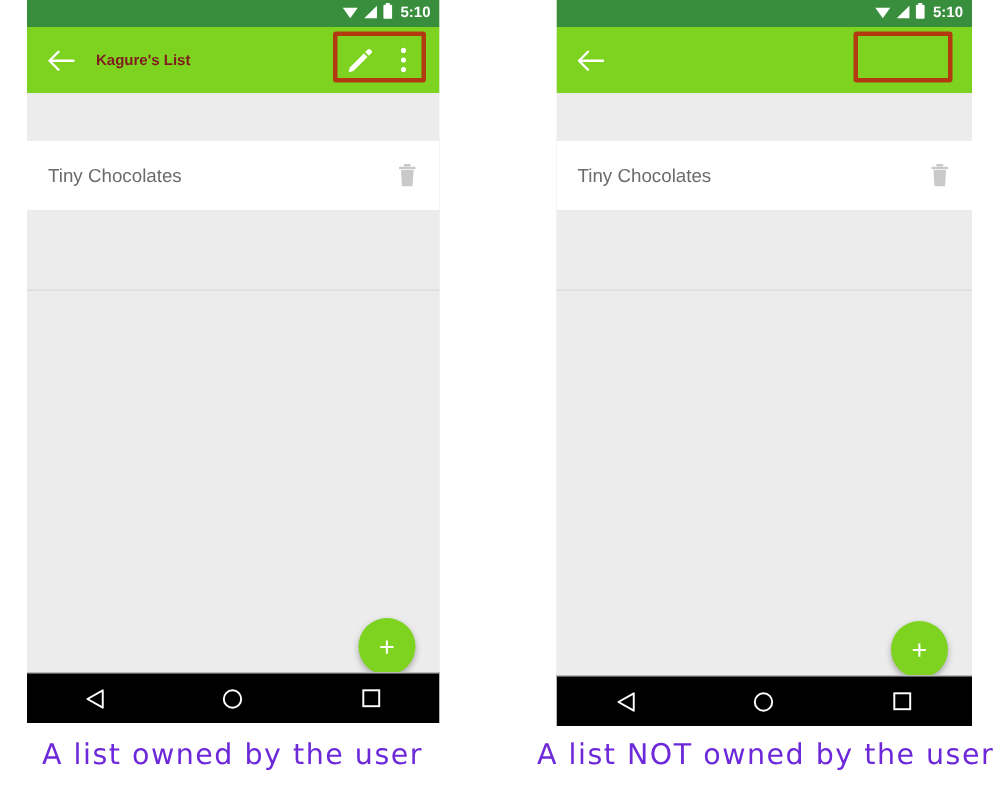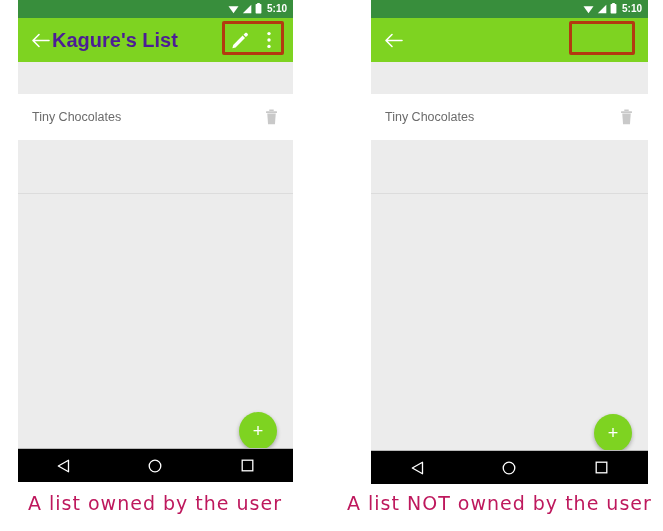--- a/index.html
+++ b/index.html
@@ -56,24 +56,24 @@
     padding: 0 10px 0 12px;
   }
   #phone-left .app-bar { background: #7ed321; }
   #phone-right .app-bar { background: #7ed321; }
   .back-arrow {
     width: 20px; height: 20px;
     flex: 0 0 auto;
     display: flex; align-items: center; justify-content: center;
   }
   .app-title {
-    color: #4c1d95;
-    font-size: 20px;
+    color: #7f1d1d;
+    font-size: 10px;
     font-weight: bold;
-    margin-left: 2px;
+    margin-left: 14px;
     white-space: nowrap;
     flex: 1 1 auto;
   }
   .appbar-actions {
     display: flex;
     align-items: center;
     gap: 10px;
     flex: 0 0 auto;
     padding: 0 4px;
   }
@@ -152,28 +152,28 @@
     border-top: 1px solid #b9b9b9;
   }
   .nav-btn {
     width: 34px; height: 34px;
     display: flex; align-items: center; justify-content: center;
   }
 
   
   .caption {
     position: absolute;
-    color: #be185d;
+    color: #6d28d9;
     font-size: 19px;
     font-family: "DejaVu Sans", sans-serif;
     letter-spacing: 1px;
     white-space: nowrap;
   }
   #caption-left  { left: 28px;  top: 492px; }
-  #caption-right { left: 347px; top: 492px; }
+  #caption-right { left: 358px; top: 492px; }
 </style>
 </head>
 <body>
 
 <div class="canvas">
 
   <div class="phone" id="phone-left">
 
     <div class="status-bar">
       <span class="sb-icon">

